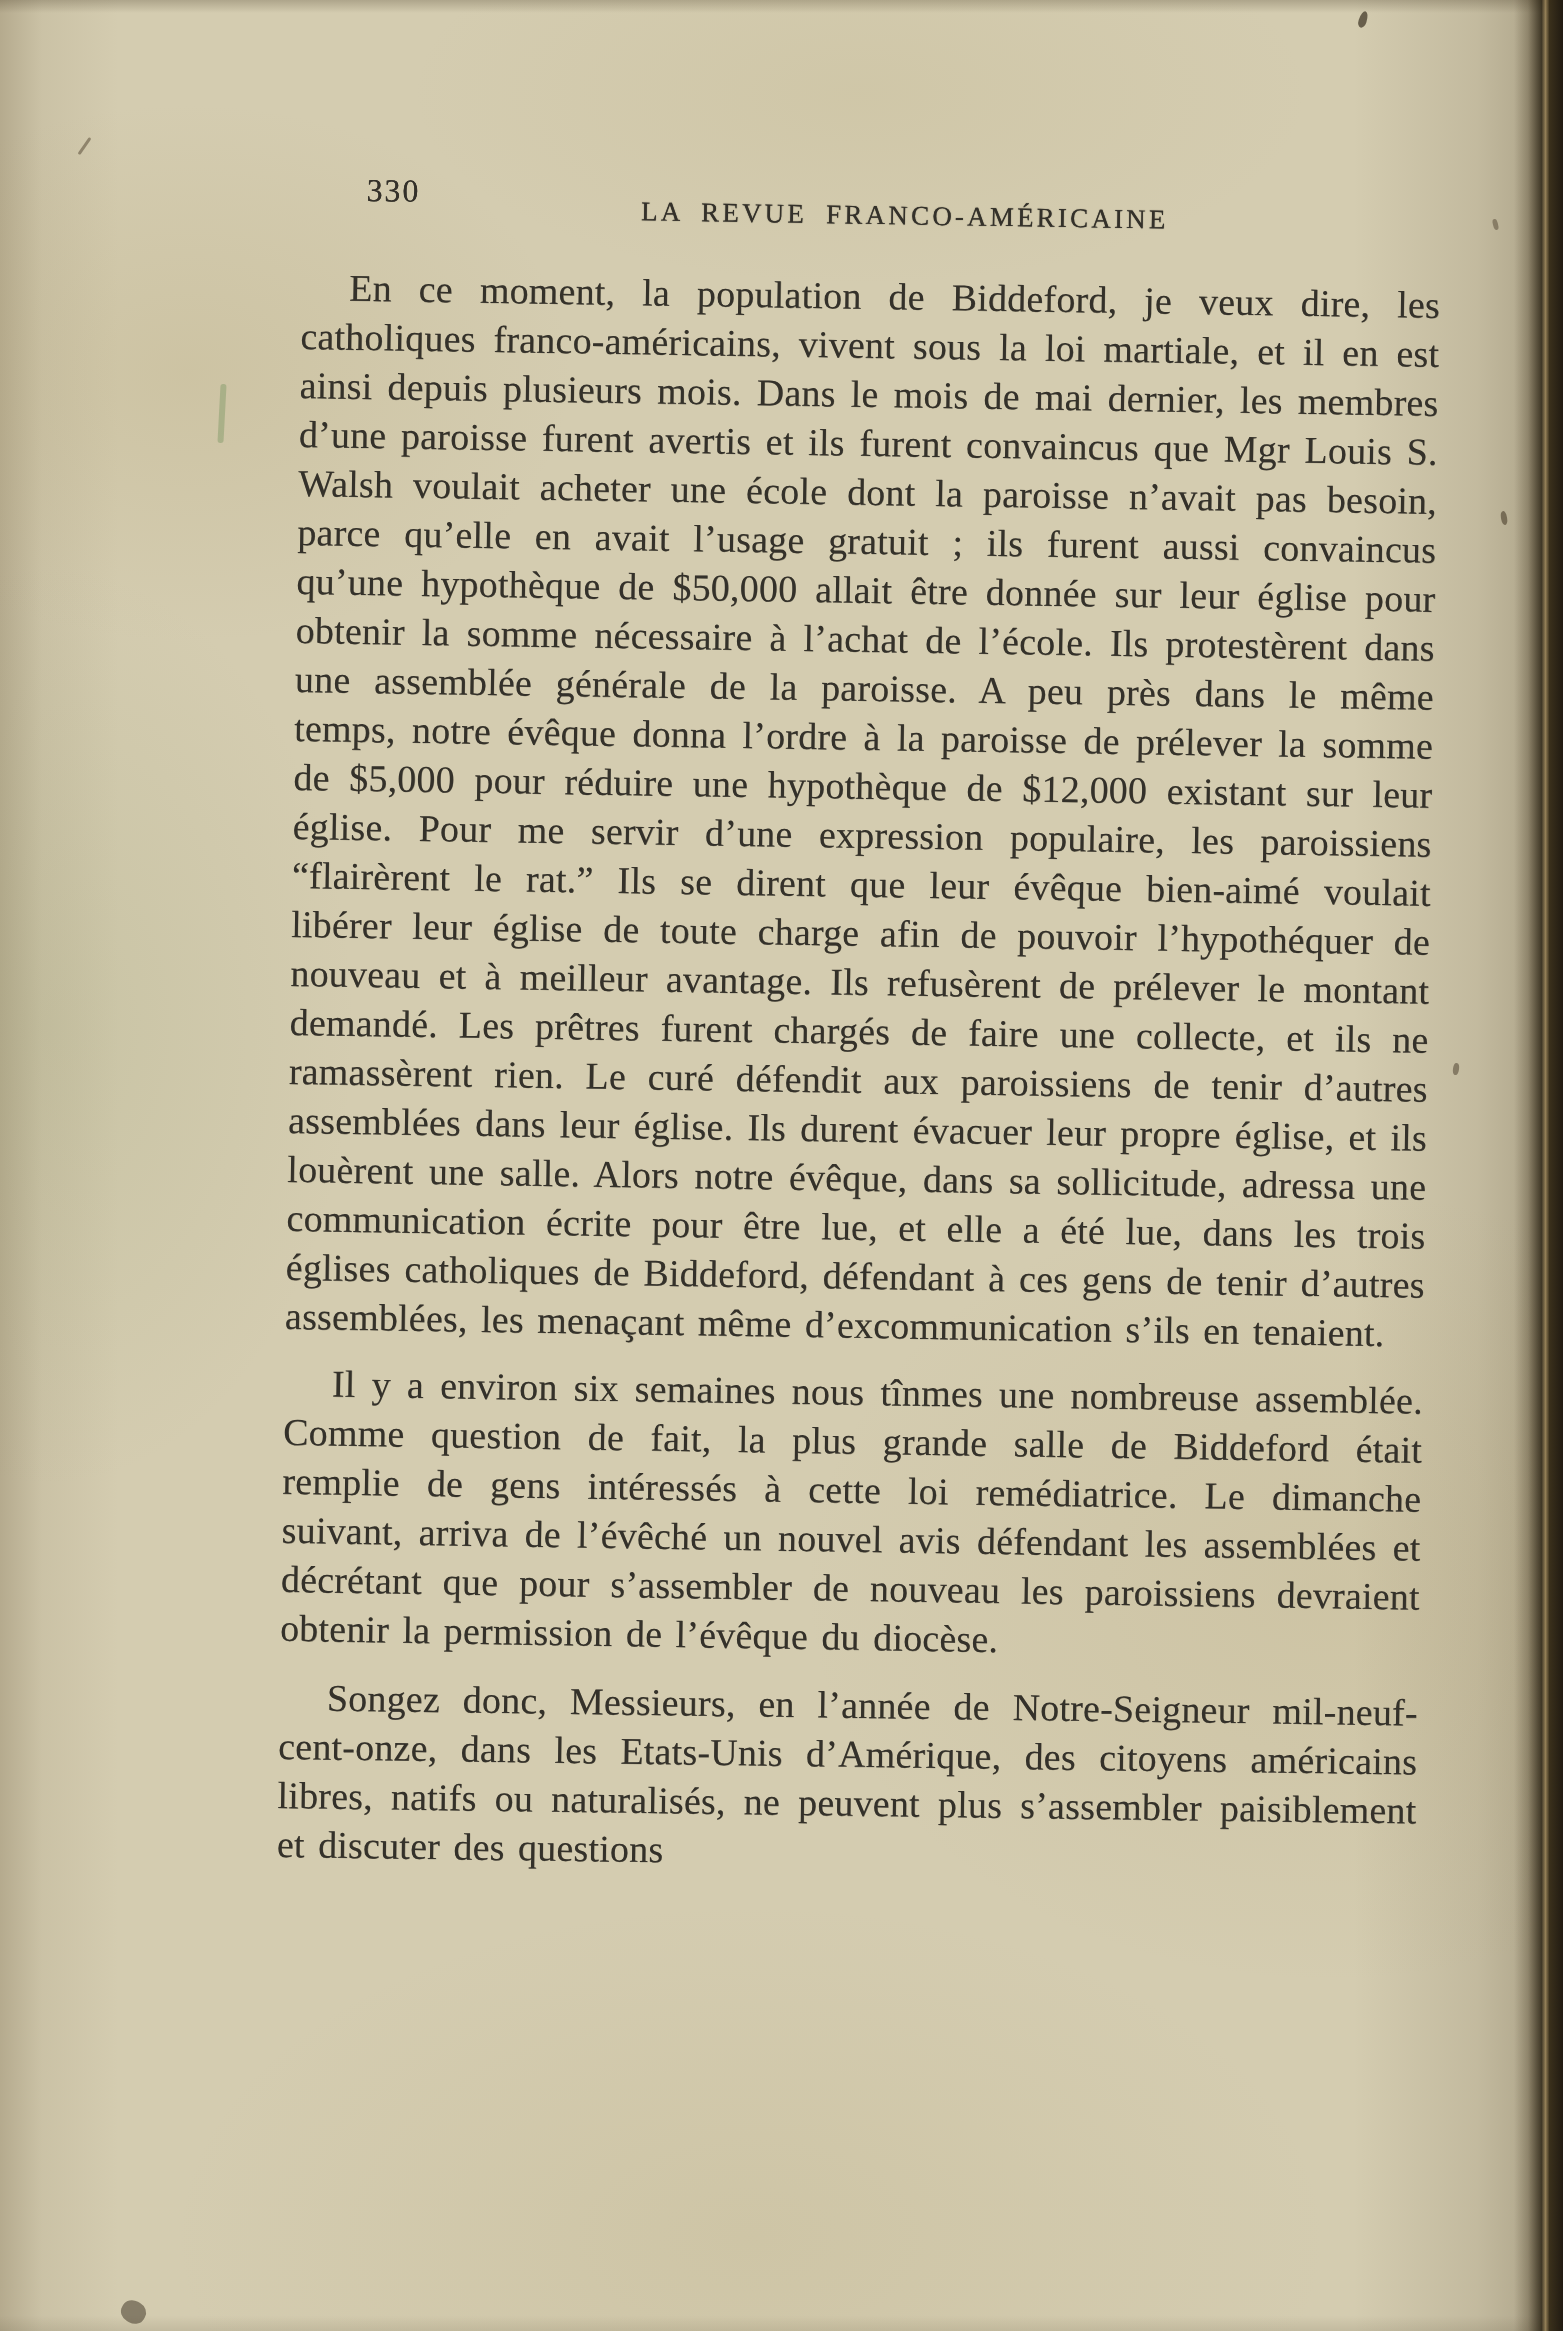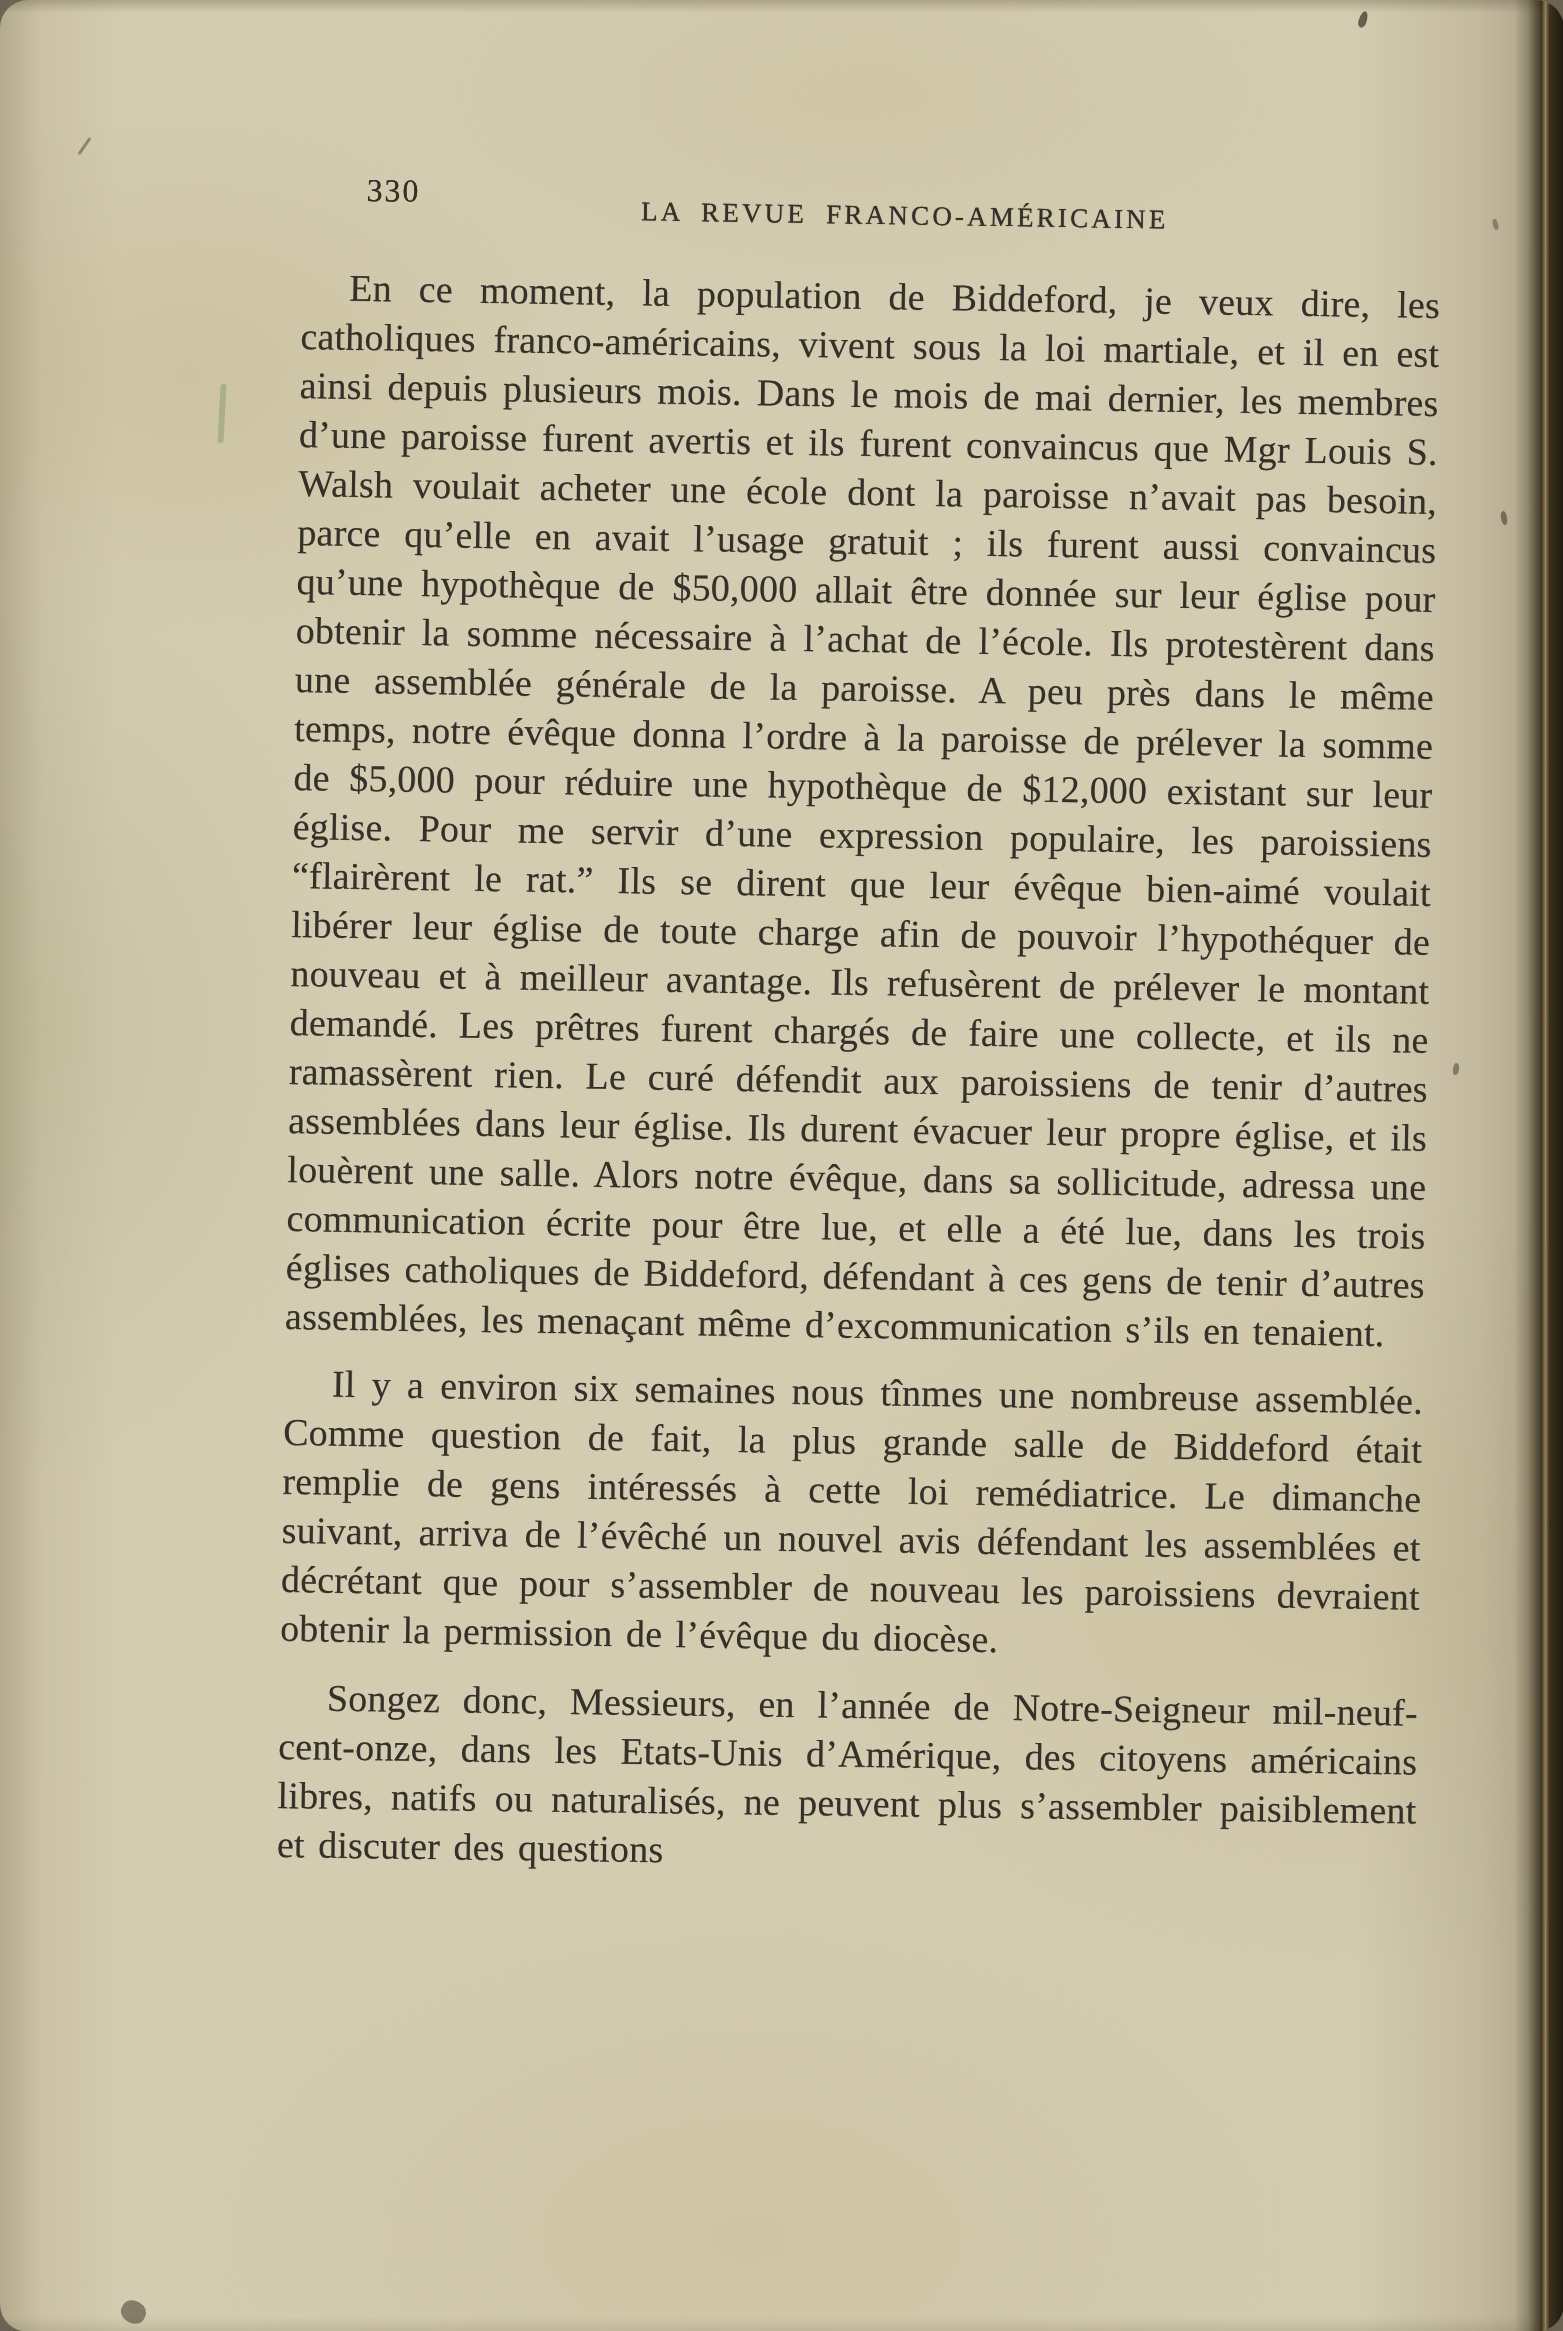--- a/index.html
+++ b/index.html
@@ -12,21 +12,20 @@
     width: 1564px;
     height: 2332px;
     overflow: hidden;
     background-color: var(--paper, #d4ccb0);
     background-image:
       linear-gradient(to bottom, rgba(60,48,28,0.25), rgba(60,48,28,0) 13px),
       linear-gradient(to top, rgba(60,48,28,0.12), rgba(60,48,28,0) 16.5px),
       linear-gradient(to right, rgba(92,74,44,0.26), rgba(92,74,44,0.08) 42px, rgba(92,74,44,0) 119px),
       linear-gradient(to left, rgba(70,56,32,0.32) 0px, rgba(70,56,32,0.12) 87px, rgba(70,56,32,0) 211px);
     font-family: "Liberation Serif", "DejaVu Serif", serif;
-    border-radius: 28px;
   }
   .texture {
     position: absolute;
     inset: 0;
     pointer-events: none;
     background:
       radial-gradient(ellipse 551px 386px at 12% 16%, rgba(176,160,112,0.20), rgba(176,160,112,0) 70%),
       radial-gradient(ellipse 753px 569px at 85% 68%, rgba(168,150,100,0.16), rgba(168,150,100,0) 70%),
       radial-gradient(ellipse 441px 661px at 3% 44%, rgba(148,156,110,0.18), rgba(148,156,110,0) 70%),
       radial-gradient(ellipse 826px 478px at 48% 96%, rgba(172,156,108,0.15), rgba(172,156,108,0) 70%),

